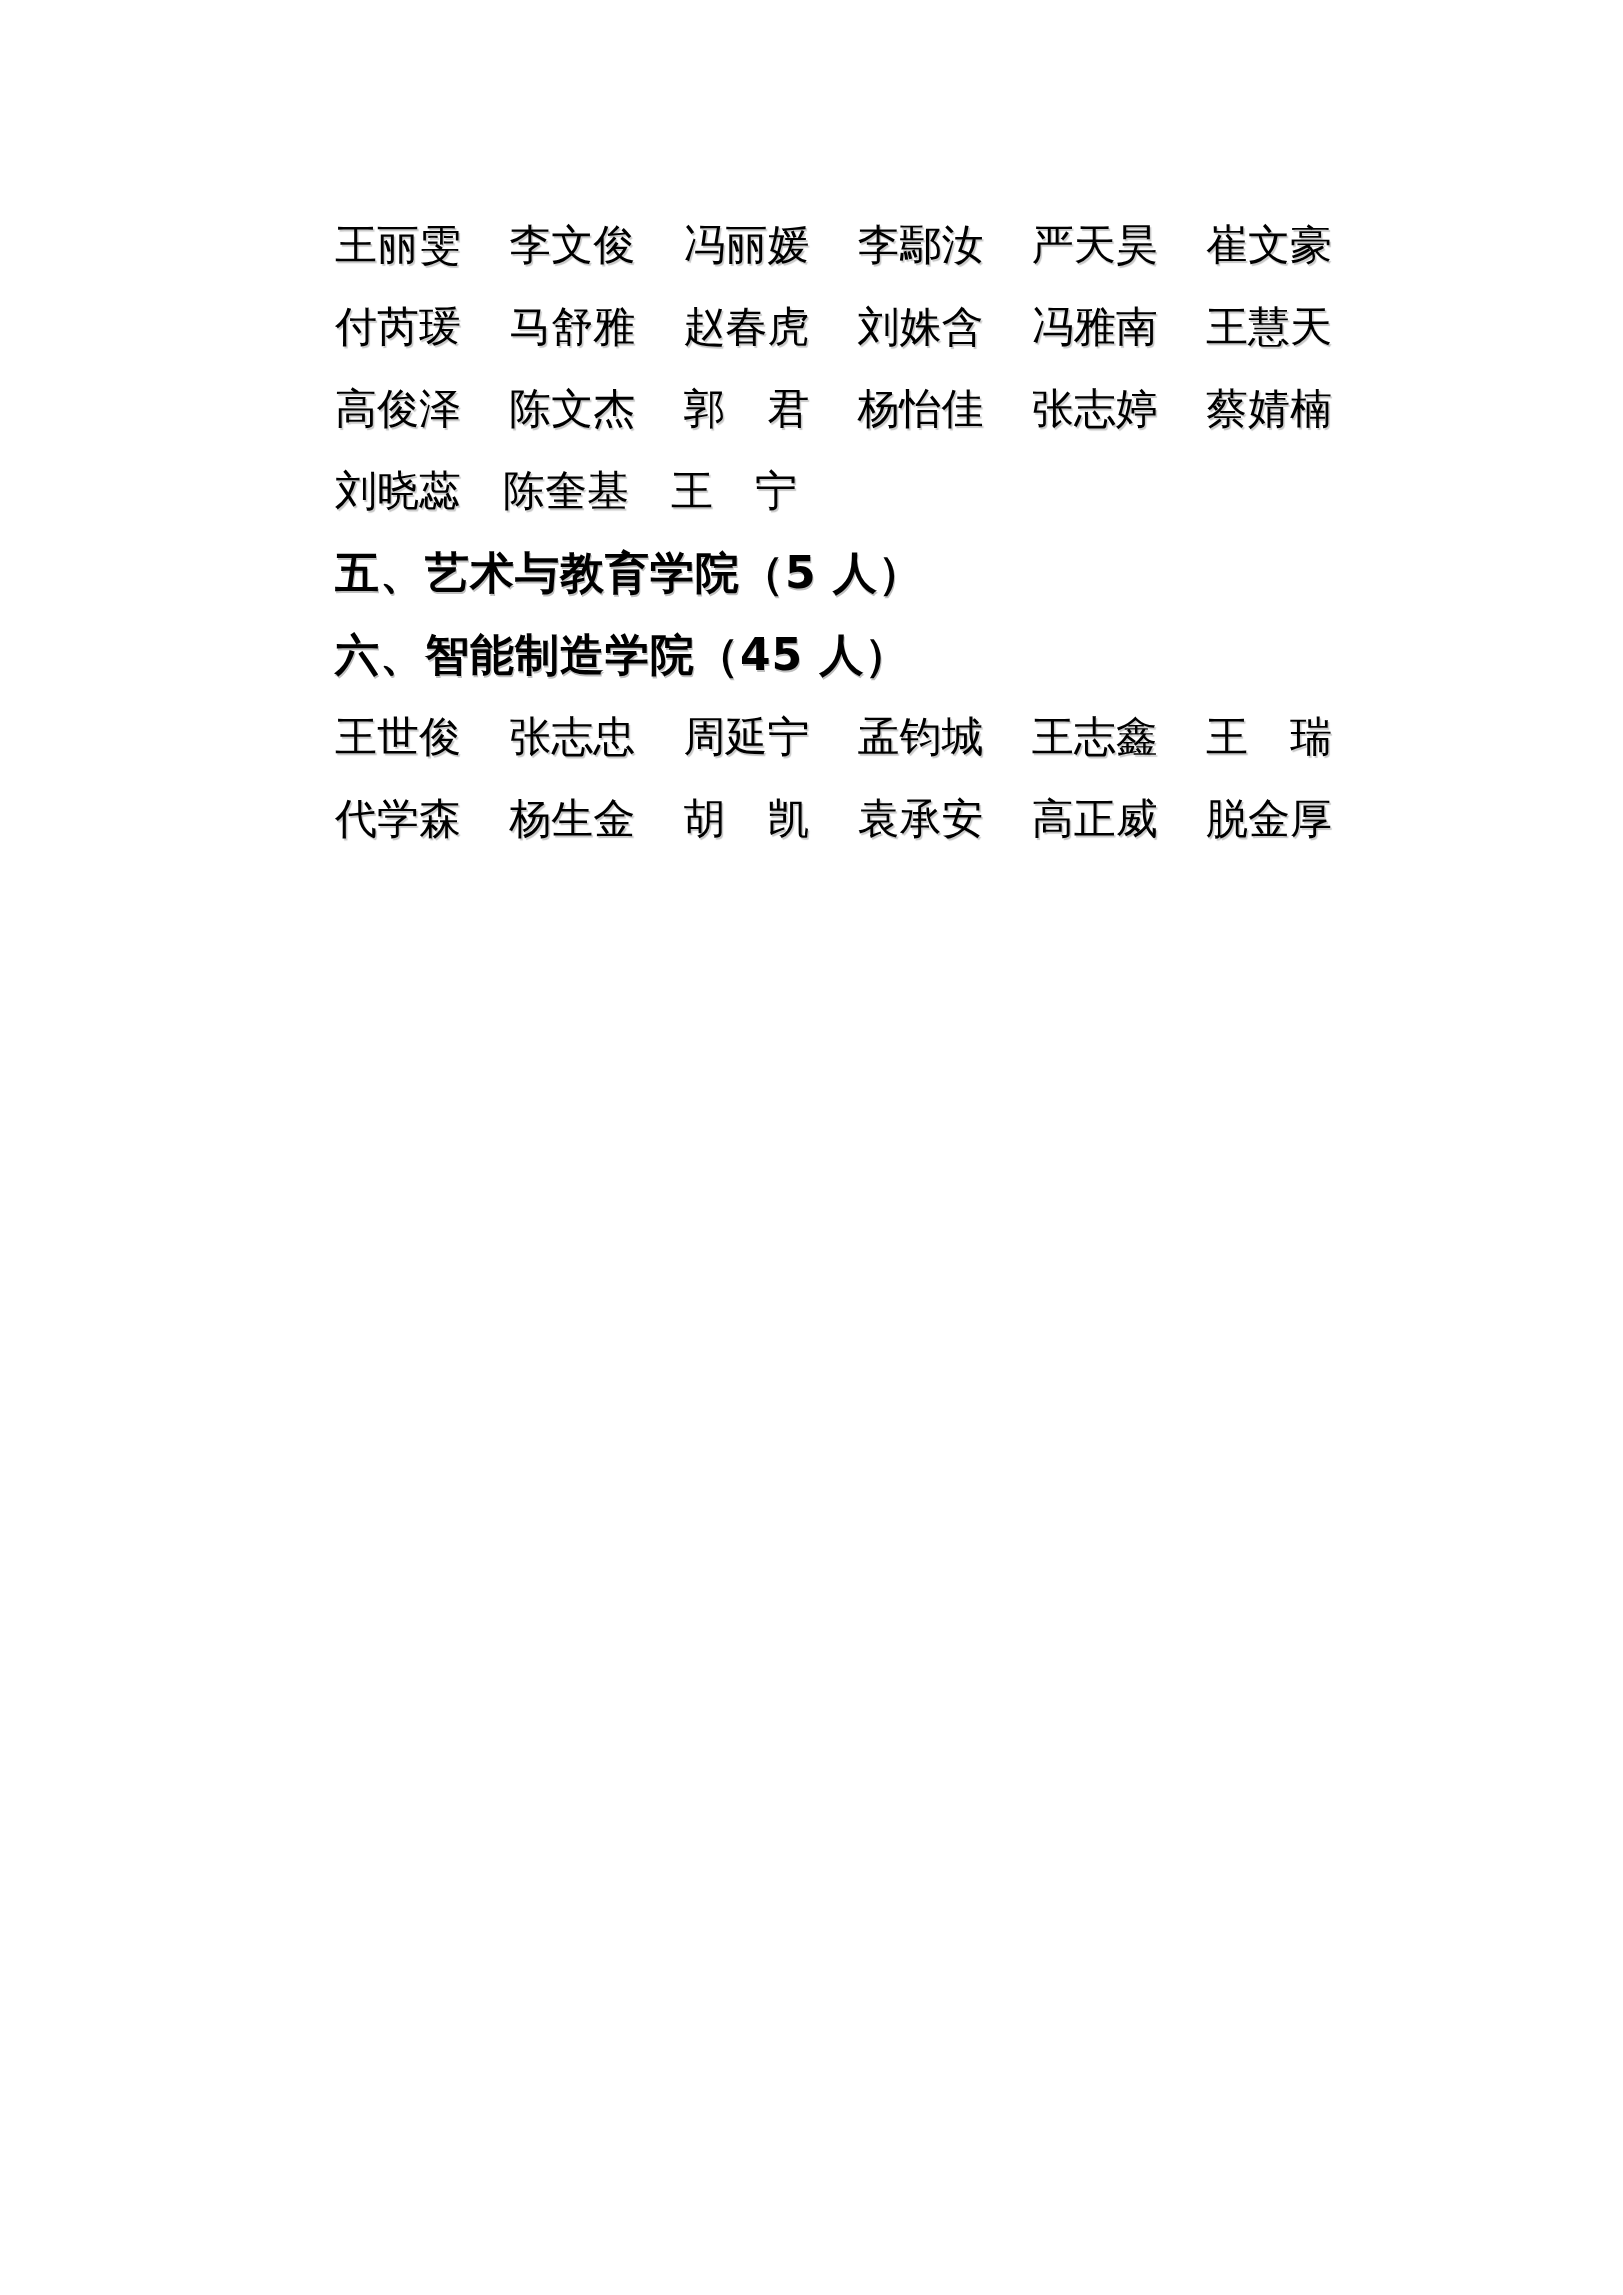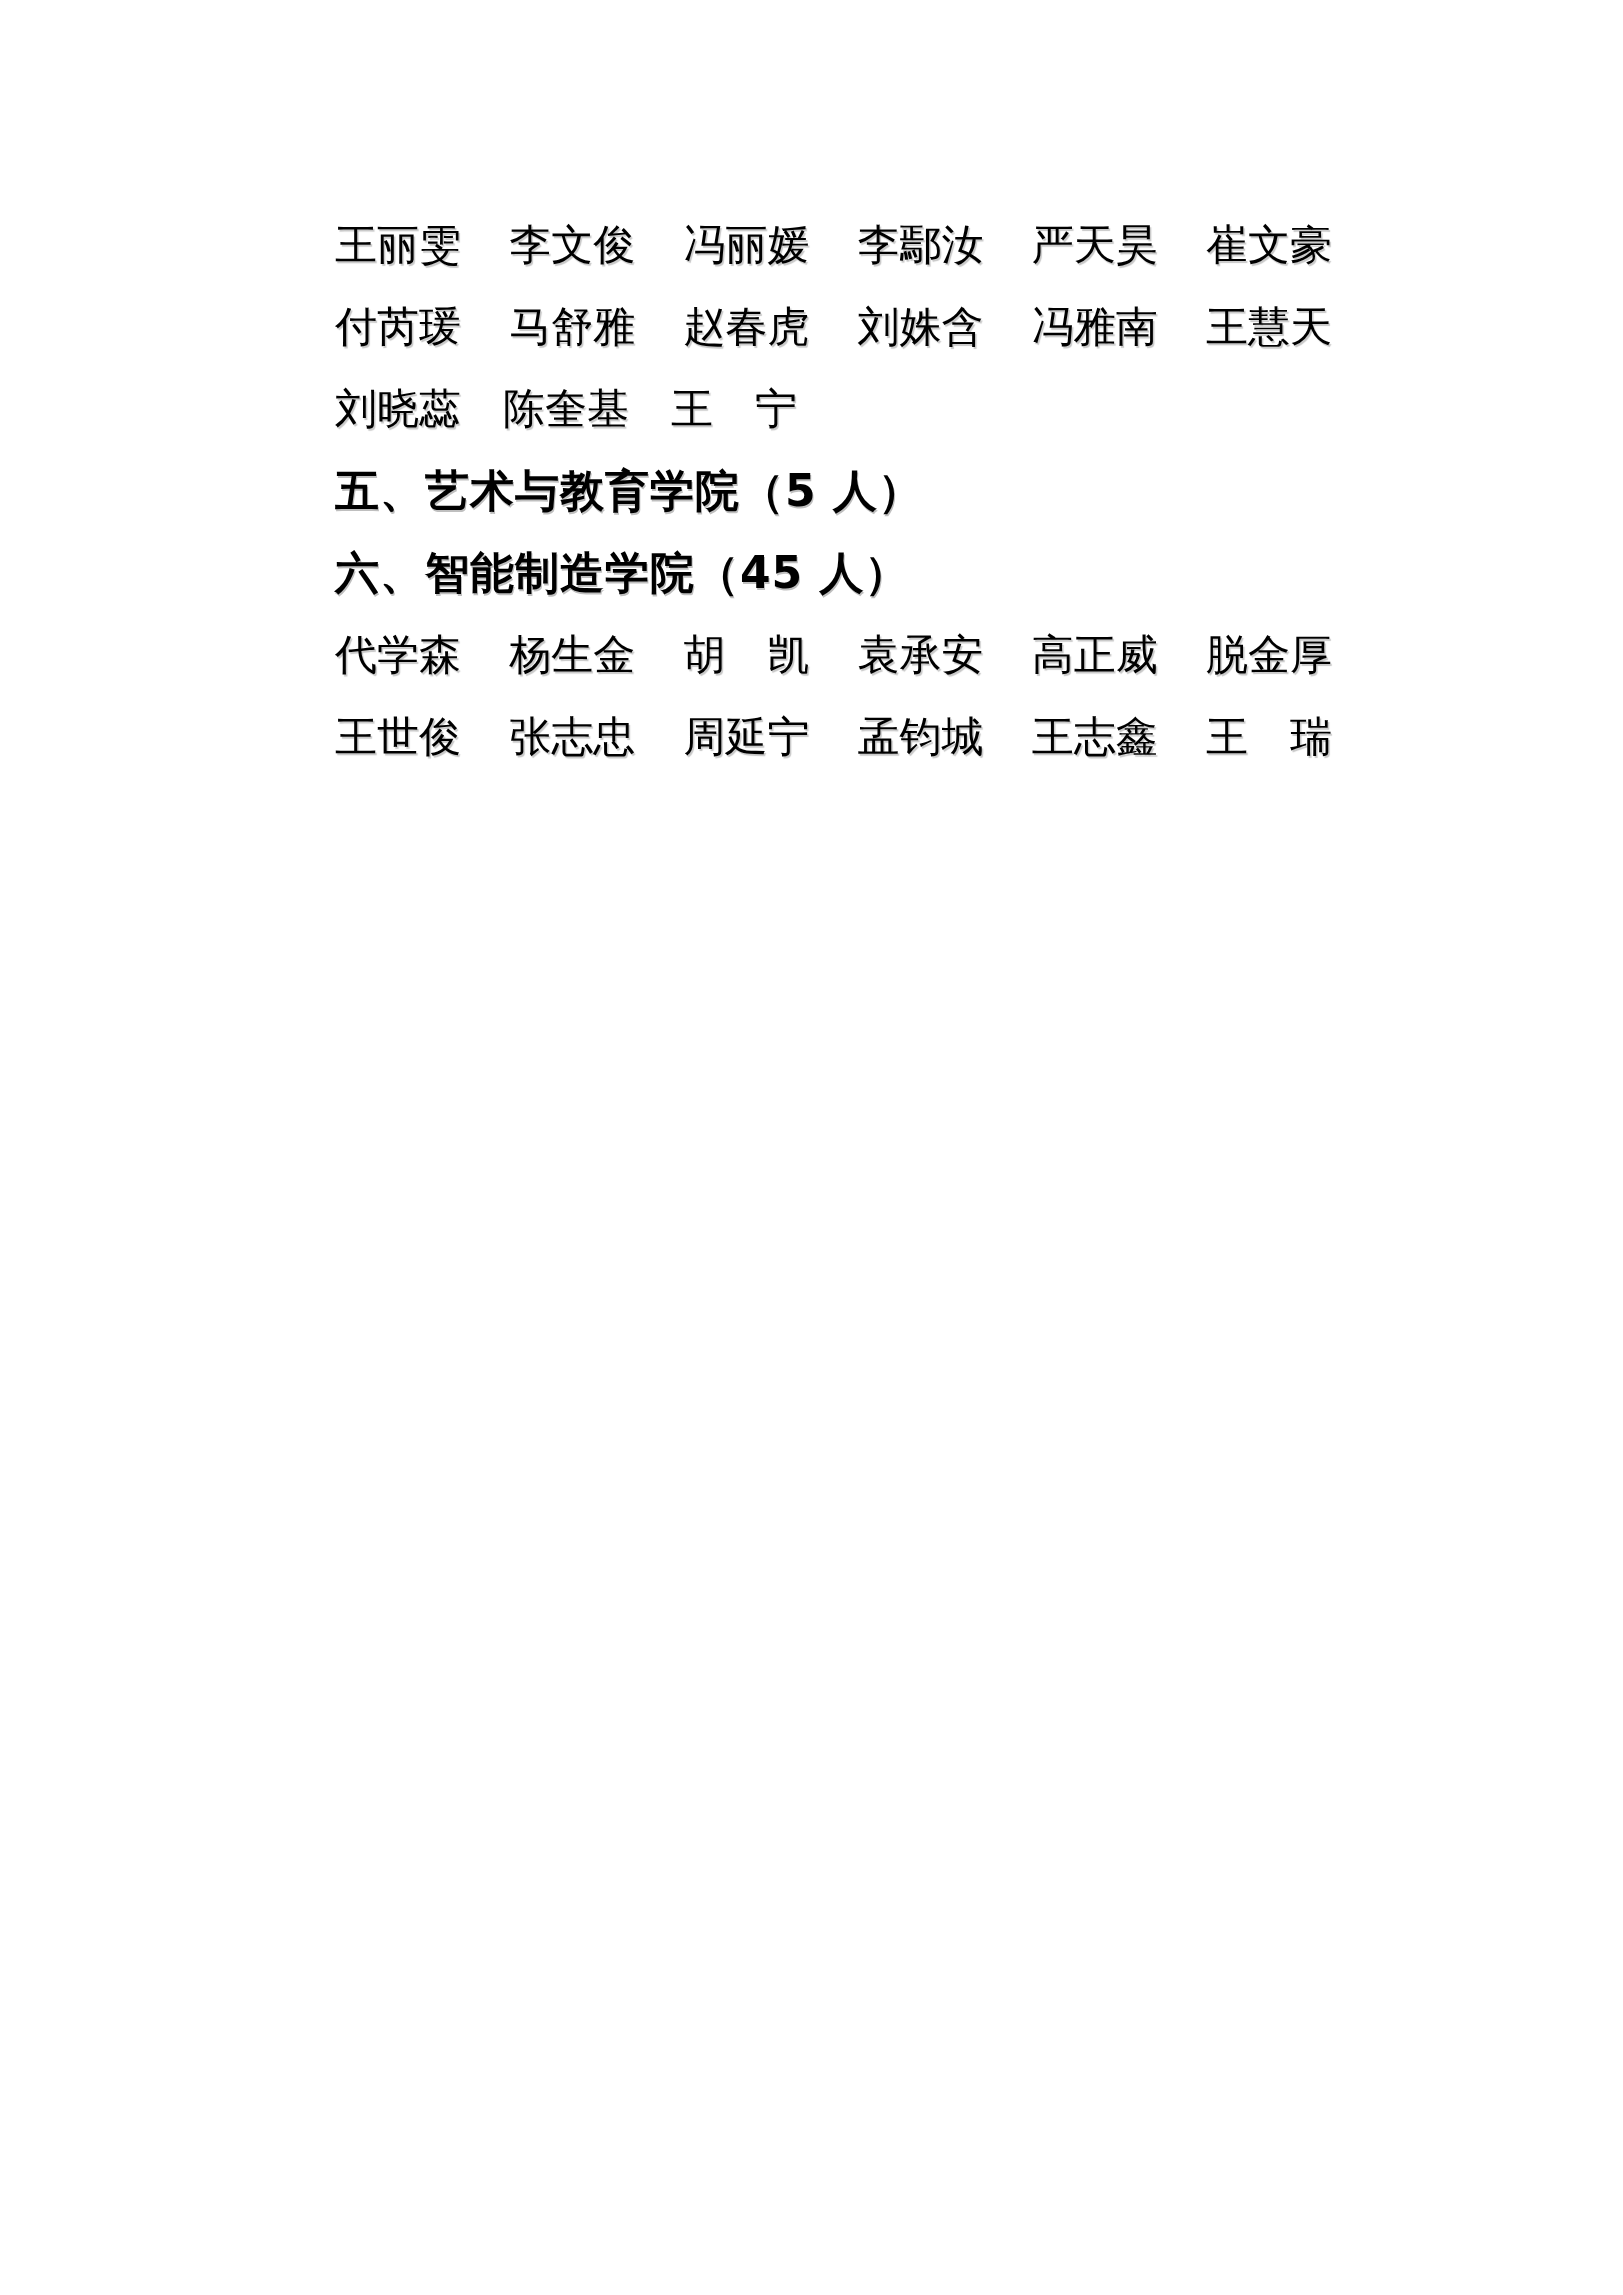--- a/index.html
+++ b/index.html
@@ -68,49 +68,57 @@
 
     <div class="line justified">
       <span class="name">付芮瑗</span>
       <span class="name">马舒雅</span>
       <span class="name">赵春虎</span>
       <span class="name">刘姝含</span>
       <span class="name">冯雅南</span>
       <span class="name">王慧天</span>
     </div>
 
+    <div class="line justified">
+      <span class="name">高俊泽</span>
+      <span class="name">陈文杰</span>
+      <span class="name">郭　君</span>
+      <span class="name">杨怡佳</span>
+      <span class="name">张志婷</span>
+      <span class="name">蔡婧楠</span>
+    </div>
 
     <div class="line">
       <span class="names-text">刘晓蕊　陈奎基　王　宁</span>
     </div>
 
     <div class="line">
       <span class="heading-text">五、艺术与教育学院（5 人）</span>
     </div>
 
 
     <div class="line">
       <span class="heading-text">六、智能制造学院（45 人）</span>
     </div>
 
     <div class="line justified">
+      <span class="name">王世俊</span>
+      <span class="name">张志忠</span>
+      <span class="name">周延宁</span>
+      <span class="name">孟钧城</span>
+      <span class="name">王志鑫</span>
+      <span class="name">王　瑞</span>
+    </div>
+
+    <div class="line justified">
       <span class="name">代学森</span>
       <span class="name">杨生金</span>
       <span class="name">胡　凯</span>
       <span class="name">袁承安</span>
       <span class="name">高正威</span>
       <span class="name">脱金厚</span>
-    </div>
-
-    <div class="line justified">
-      <span class="name">王世俊</span>
-      <span class="name">张志忠</span>
-      <span class="name">周延宁</span>
-      <span class="name">孟钧城</span>
-      <span class="name">王志鑫</span>
-      <span class="name">王　瑞</span>
     </div>
 
 
 
   </div>
 </div>
 
 
 </body></html>

